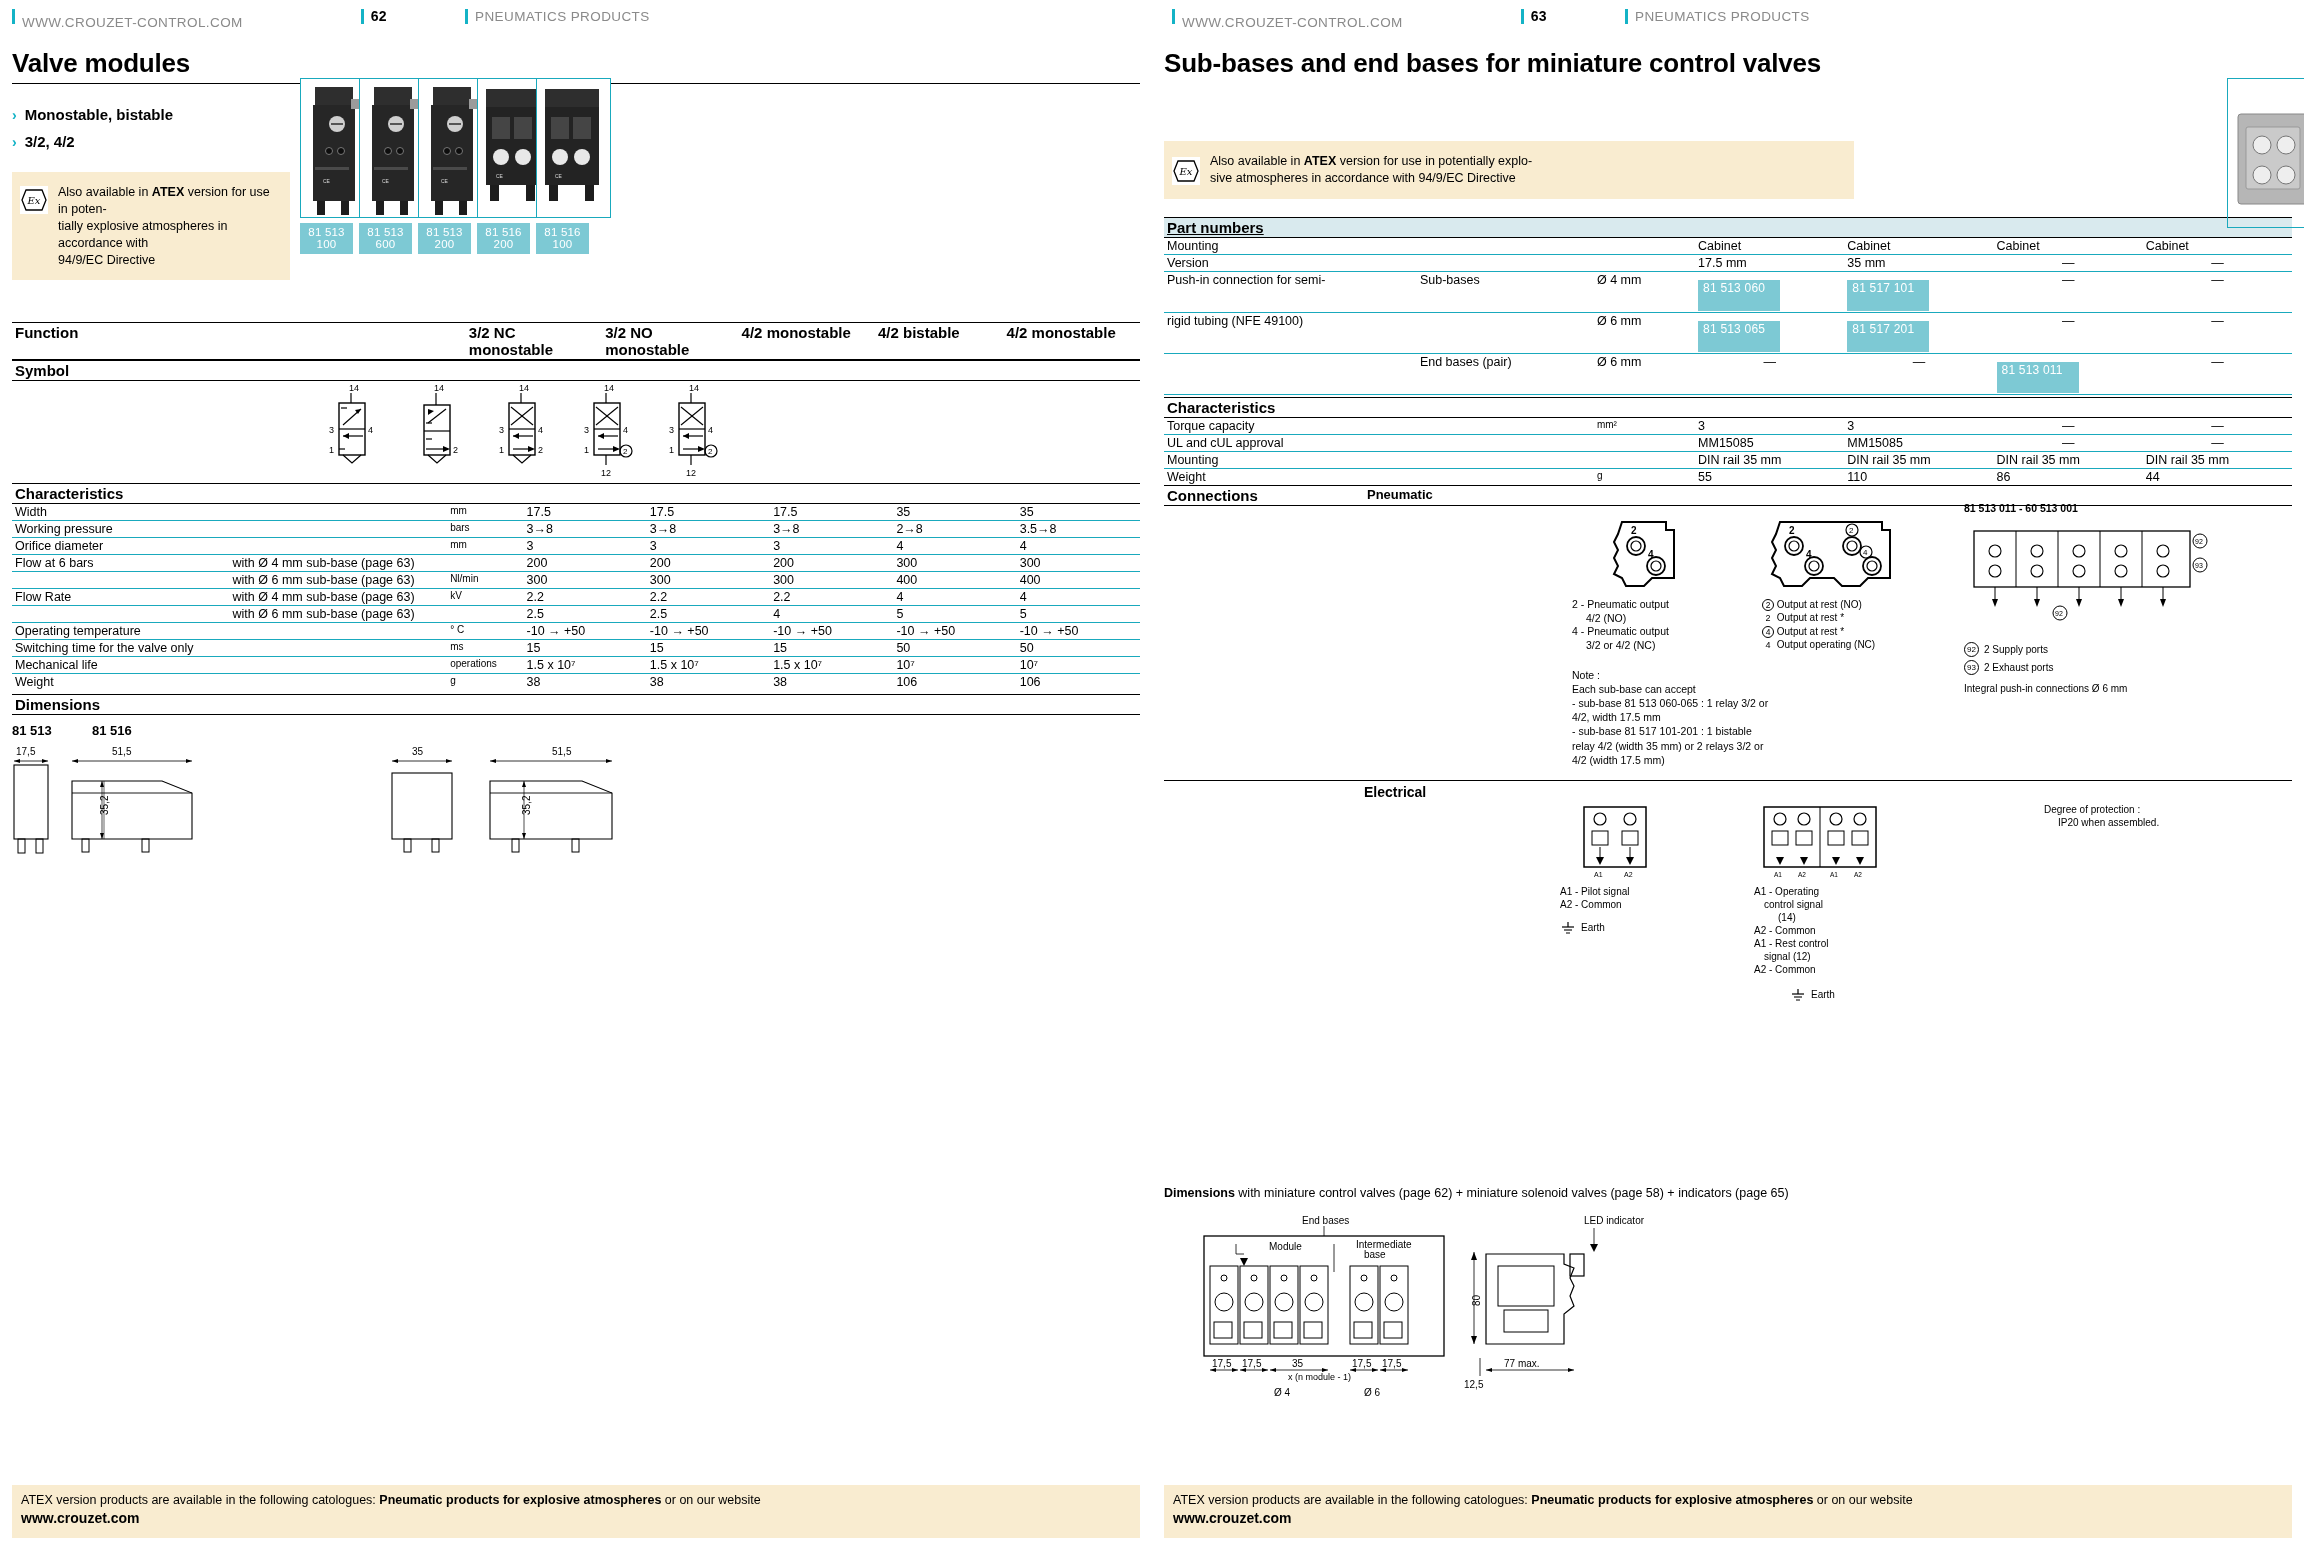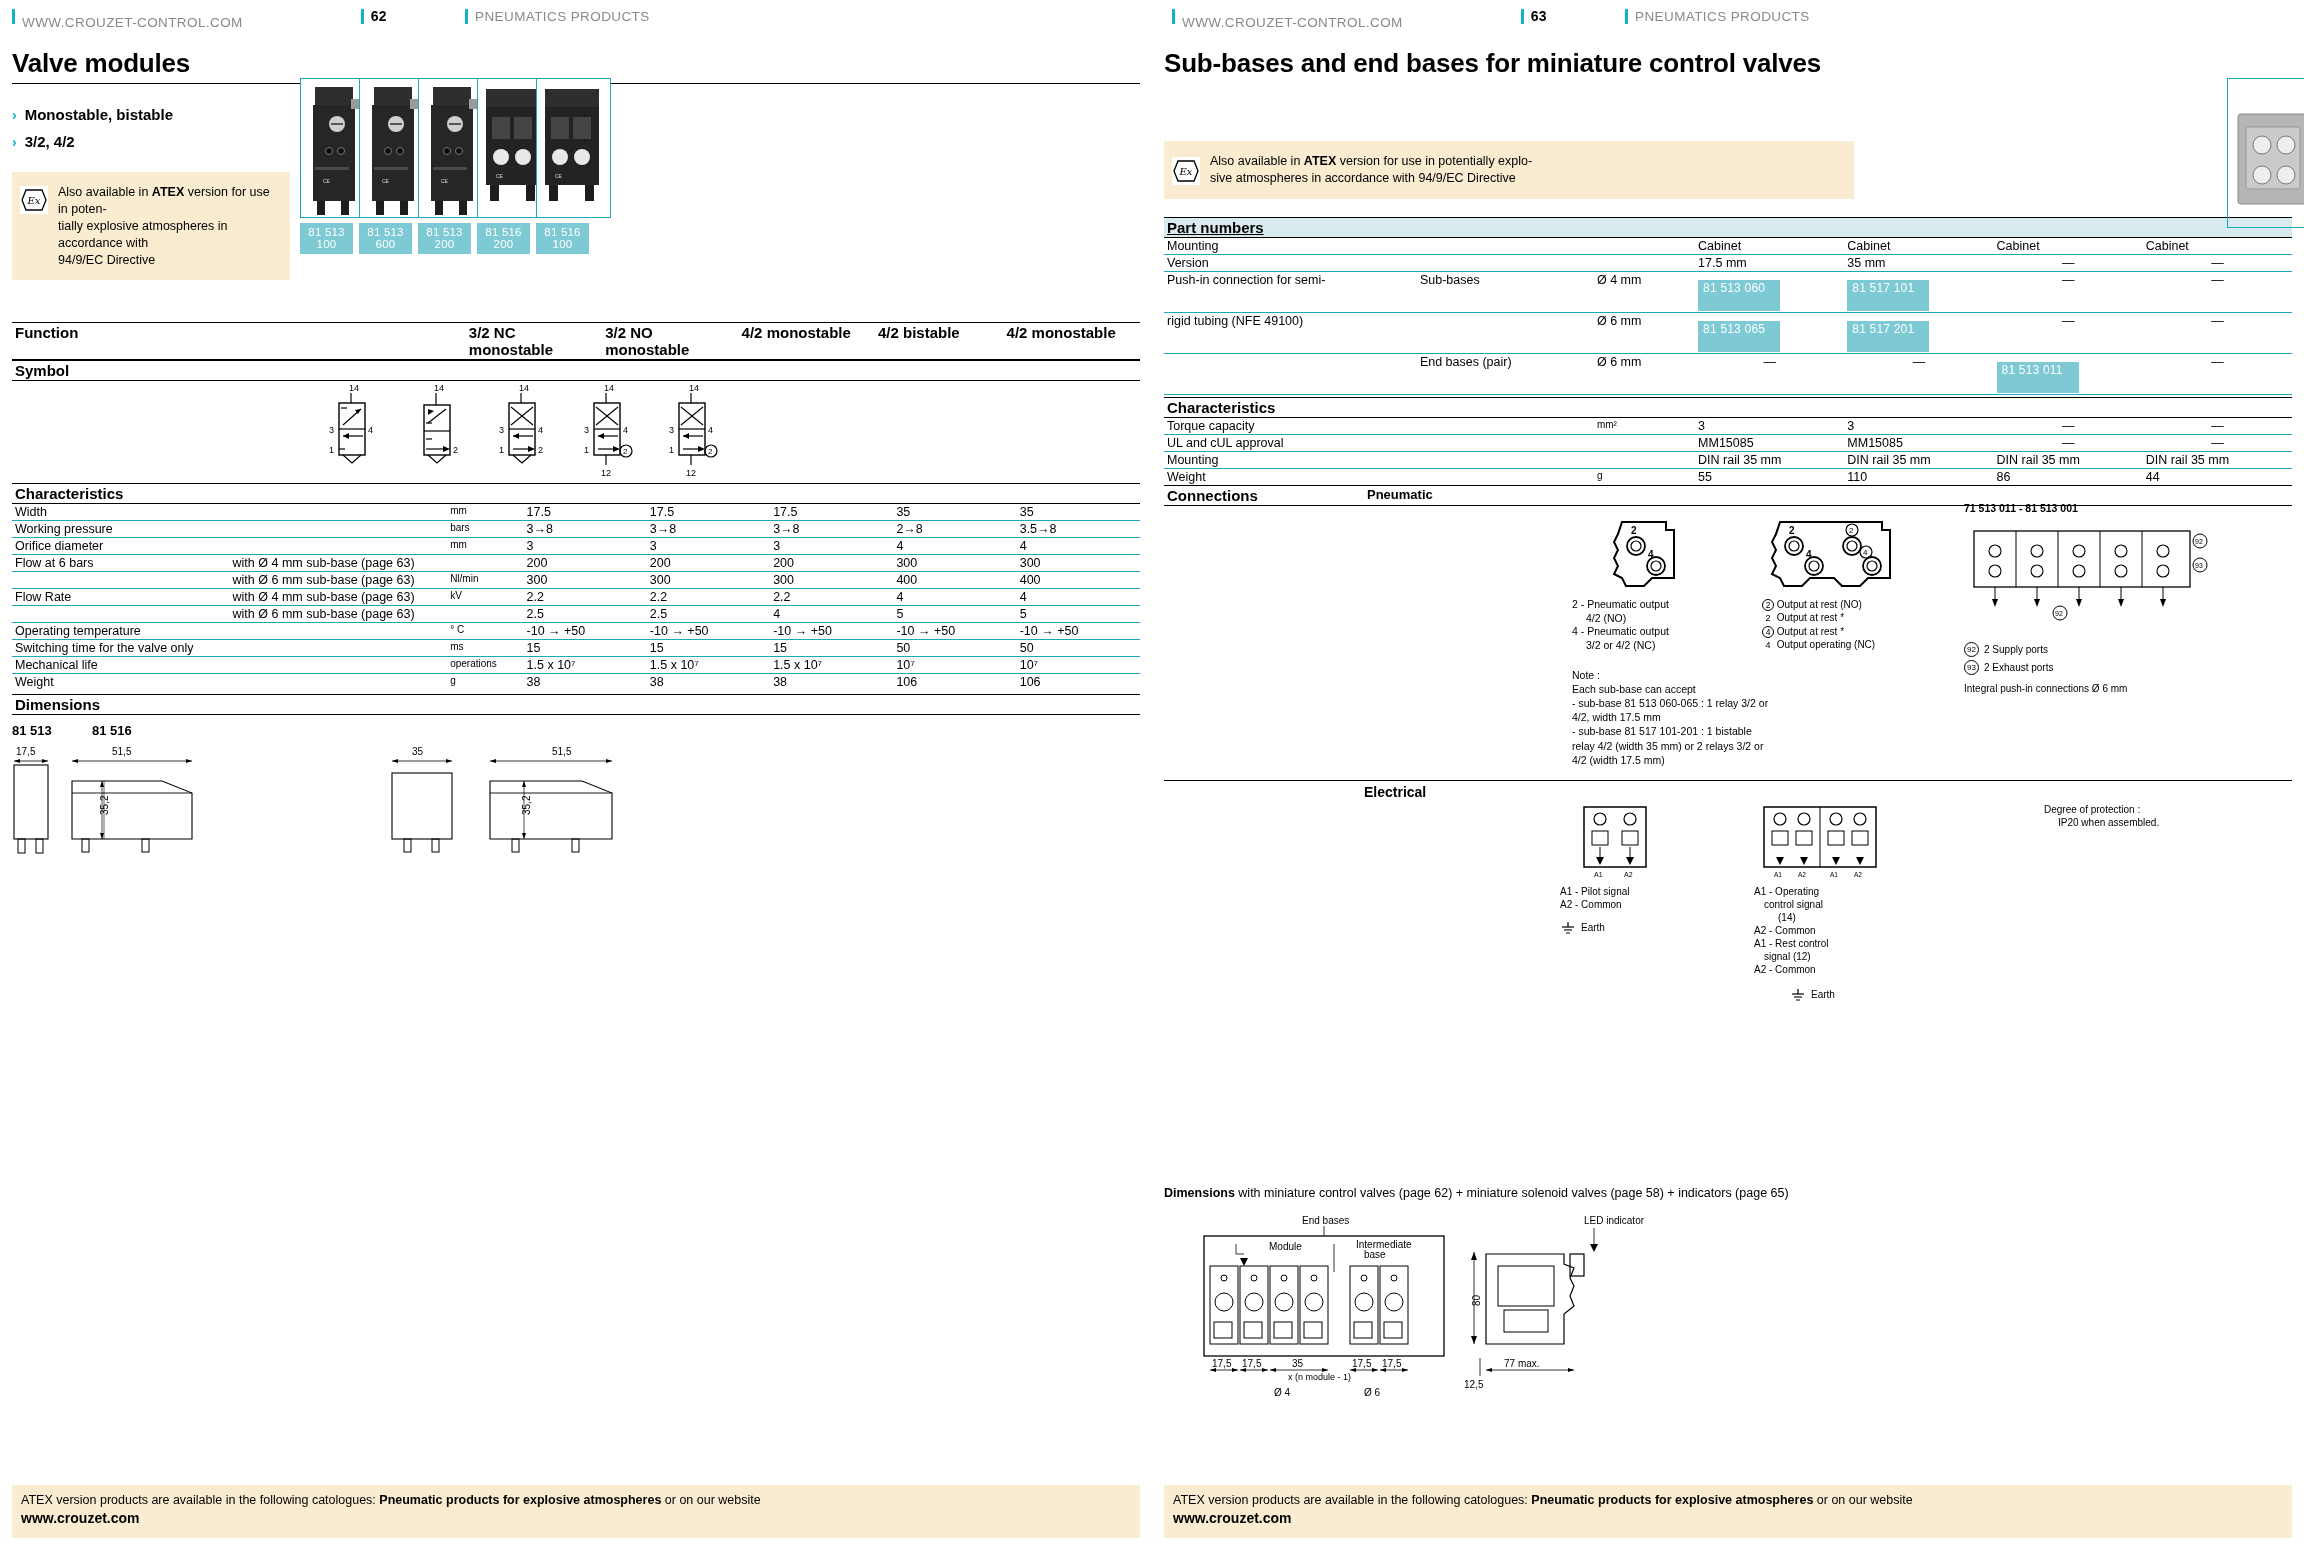--- a/index.html
+++ b/index.html
@@ -761,21 +761,21 @@
         <div>Note :</div>
         <div>Each sub-base can accept</div>
         <div>- sub-base 81 513 060-065 : 1 relay 3/2 or</div>
         <div>4/2, width 17.5 mm</div>
         <div>- sub-base 81 517 101-201 : 1 bistable</div>
         <div>relay 4/2 (width 35 mm) or 2 relays 3/2 or</div>
         <div>4/2 (width 17.5 mm)</div>
       </div>
 
       <div style="position:absolute; left:800px; top:-8px;">
-        <div style="font-size:10.5px; font-weight:bold; margin-bottom:3px;">71 513 011 - 81 513 001</div>
+        <div style="font-size:10.5px; font-weight:bold; margin-bottom:3px;">81 513 011 - 60 513 001</div>
         <svg width="260" height="115" viewBox="0 0 260 115">
           <rect x="10" y="14" width="216" height="56" fill="none" stroke="#000" stroke-width="1.3"></rect>
           <line x1="52" y1="14" x2="52" y2="70" stroke="#000" stroke-width="1"></line>
           <line x1="94" y1="14" x2="94" y2="70" stroke="#000" stroke-width="1"></line>
           <line x1="136" y1="14" x2="136" y2="70" stroke="#000" stroke-width="1"></line>
           <line x1="178" y1="14" x2="178" y2="70" stroke="#000" stroke-width="1"></line>
           <circle cx="31" cy="34" r="6" fill="none" stroke="#000" stroke-width="1.1"></circle>
           <circle cx="73" cy="34" r="6" fill="none" stroke="#000" stroke-width="1.1"></circle>
           <circle cx="115" cy="34" r="6" fill="none" stroke="#000" stroke-width="1.1"></circle>
           <circle cx="157" cy="34" r="6" fill="none" stroke="#000" stroke-width="1.1"></circle>

